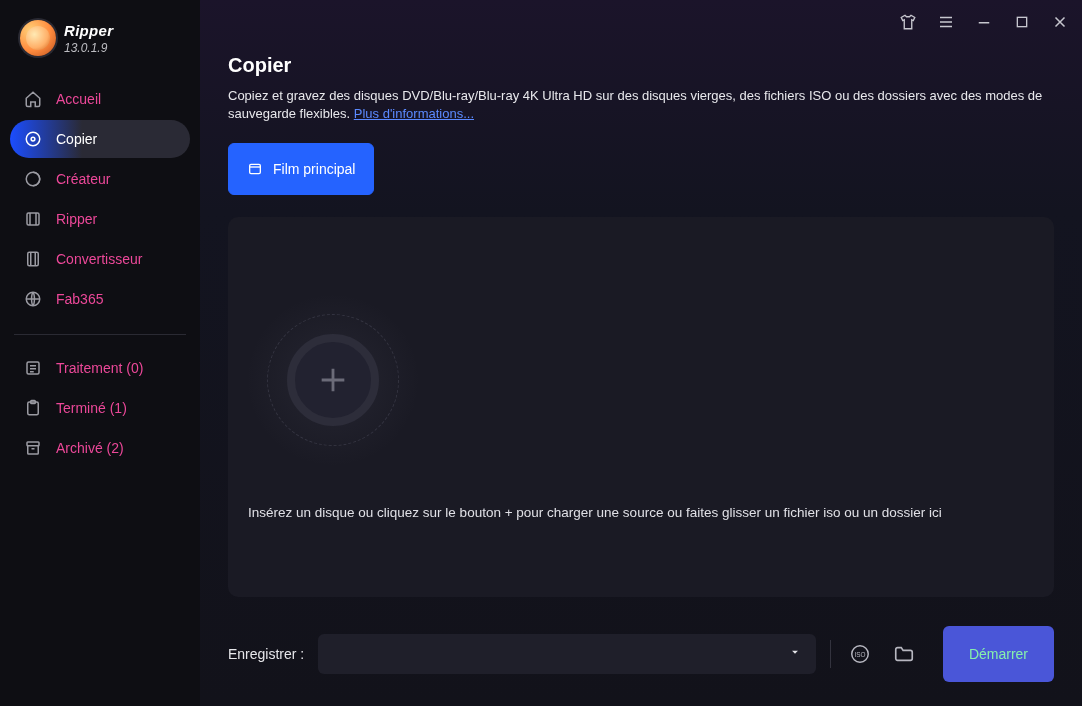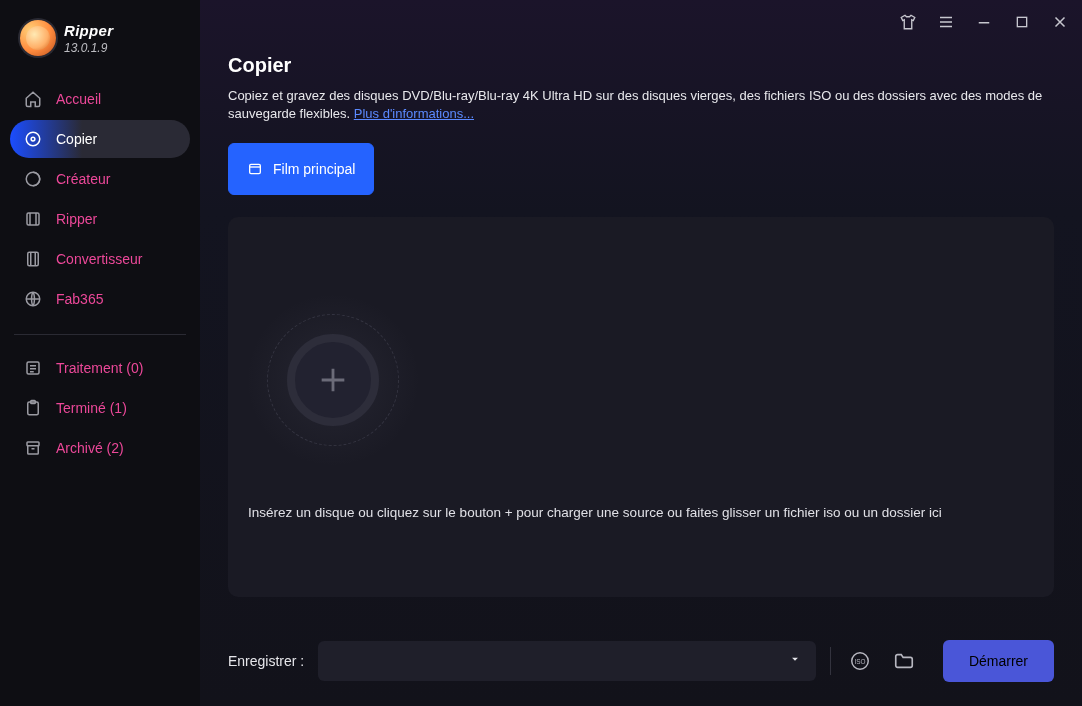--- a/index.html
+++ b/index.html
@@ -115,22 +115,22 @@
     flex: 1; display: flex; align-items: center; justify-content: space-between;
     background: #1f1f2a; border-radius: 6px; height: 40px; padding: 0 14px;
     cursor: pointer;
   }
   .footer-sep { width: 1px; height: 28px; background: #33333e; }
   .footer-ico {
     width: 30px; height: 30px; display: inline-flex; align-items: center; justify-content: center;
     color: #b7b7c0; cursor: pointer;
   }
   .start-btn {
-    background: #4a56d8; color: #000000;
-    height: 42px; padding: 12px 26px; border: none; border-radius: 6px;
+    background: #4a56d8; color: #86efac;
+    height: 56px; padding: 12px 26px; border: none; border-radius: 6px;
     font-size: 14px; cursor: pointer; margin-left: 10px;
   }
 </style>
 </head>
 <body>
 
 <aside class="sidebar">
   <div class="brand">
     <div class="brand-logo"></div>
     <div class="brand-text">

